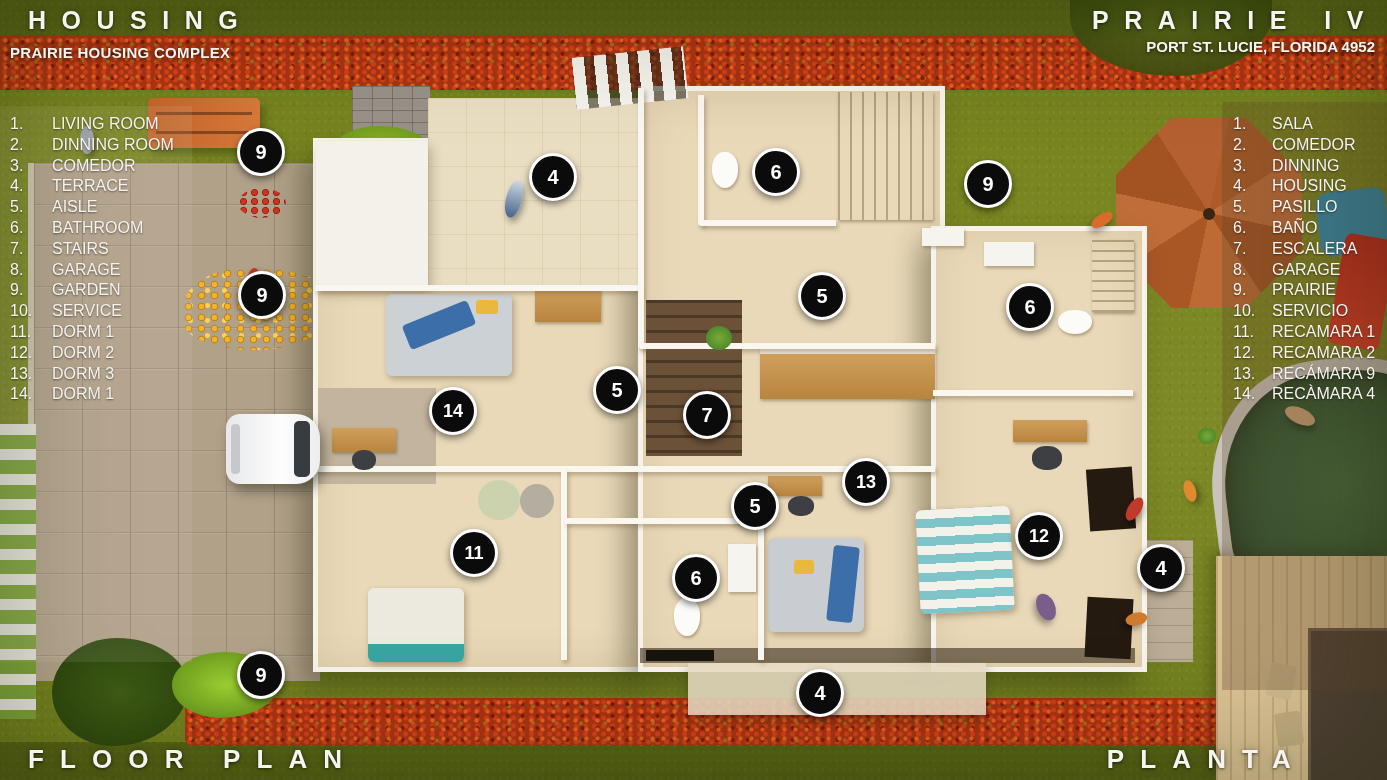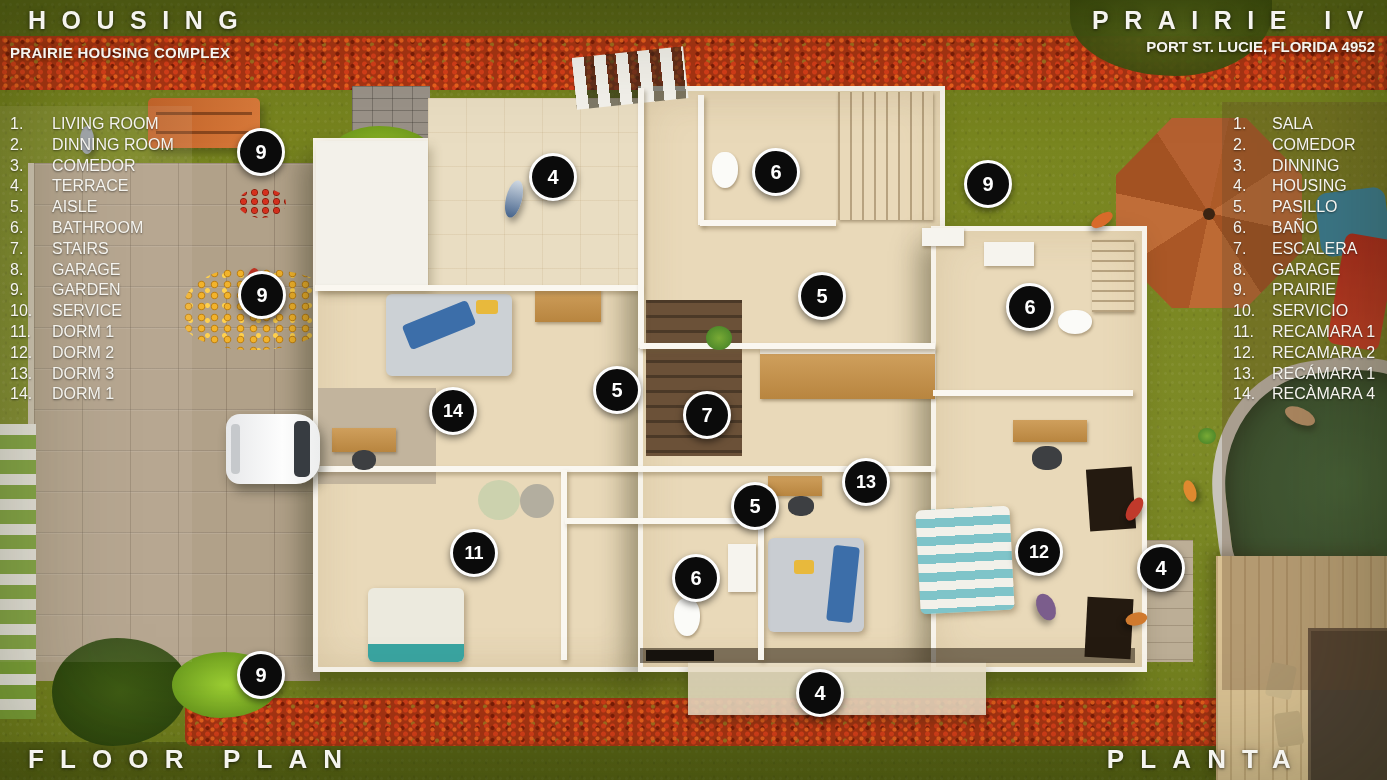--- a/index.html
+++ b/index.html
@@ -416,21 +416,21 @@
         <span class="label">RECAMARA 1</span>
       </div>
 
       <div class="row">
         <span class="num">12.</span>
         <span class="label">RECAMARA 2</span>
       </div>
 
       <div class="row">
         <span class="num">13.</span>
-        <span class="label">RECÁMARA 1</span>
+        <span class="label">RECÁMARA 9</span>
       </div>
 
       <div class="row">
         <span class="num">14.</span>
         <span class="label">RECÀMARA 4</span>
       </div>
     </div>
 
   <div class="abs" style="inset:0;z-index:40;">
       <div class="badge" style="left: 261px; top: 152px;">9</div>
@@ -439,20 +439,20 @@
       <div class="badge" style="left: 988px; top: 184px;">9</div>
       <div class="badge" style="left: 262px; top: 295px;">9</div>
       <div class="badge" style="left: 822px; top: 296px;">5</div>
       <div class="badge" style="left: 1030px; top: 307px;">6</div>
       <div class="badge" style="left: 617px; top: 390px;">5</div>
       <div class="badge wide" style="left: 453px; top: 411px;">14</div>
       <div class="badge" style="left: 707px; top: 415px;">7</div>
       <div class="badge wide" style="left: 866px; top: 482px;">13</div>
       <div class="badge" style="left: 755px; top: 506px;">5</div>
       <div class="badge wide" style="left: 474px; top: 553px;">11</div>
-      <div class="badge wide" style="left: 1039px; top: 552px;">12</div>
+      <div class="badge wide" style="left: 1039px; top: 536px;">12</div>
       <div class="badge" style="left: 1161px; top: 568px;">4</div>
       <div class="badge" style="left: 696px; top: 578px;">6</div>
       <div class="badge" style="left: 261px; top: 675px;">9</div>
       <div class="badge" style="left: 820px; top: 693px;">4</div>
     </div>
 
 </div>
 
 </body></html>

